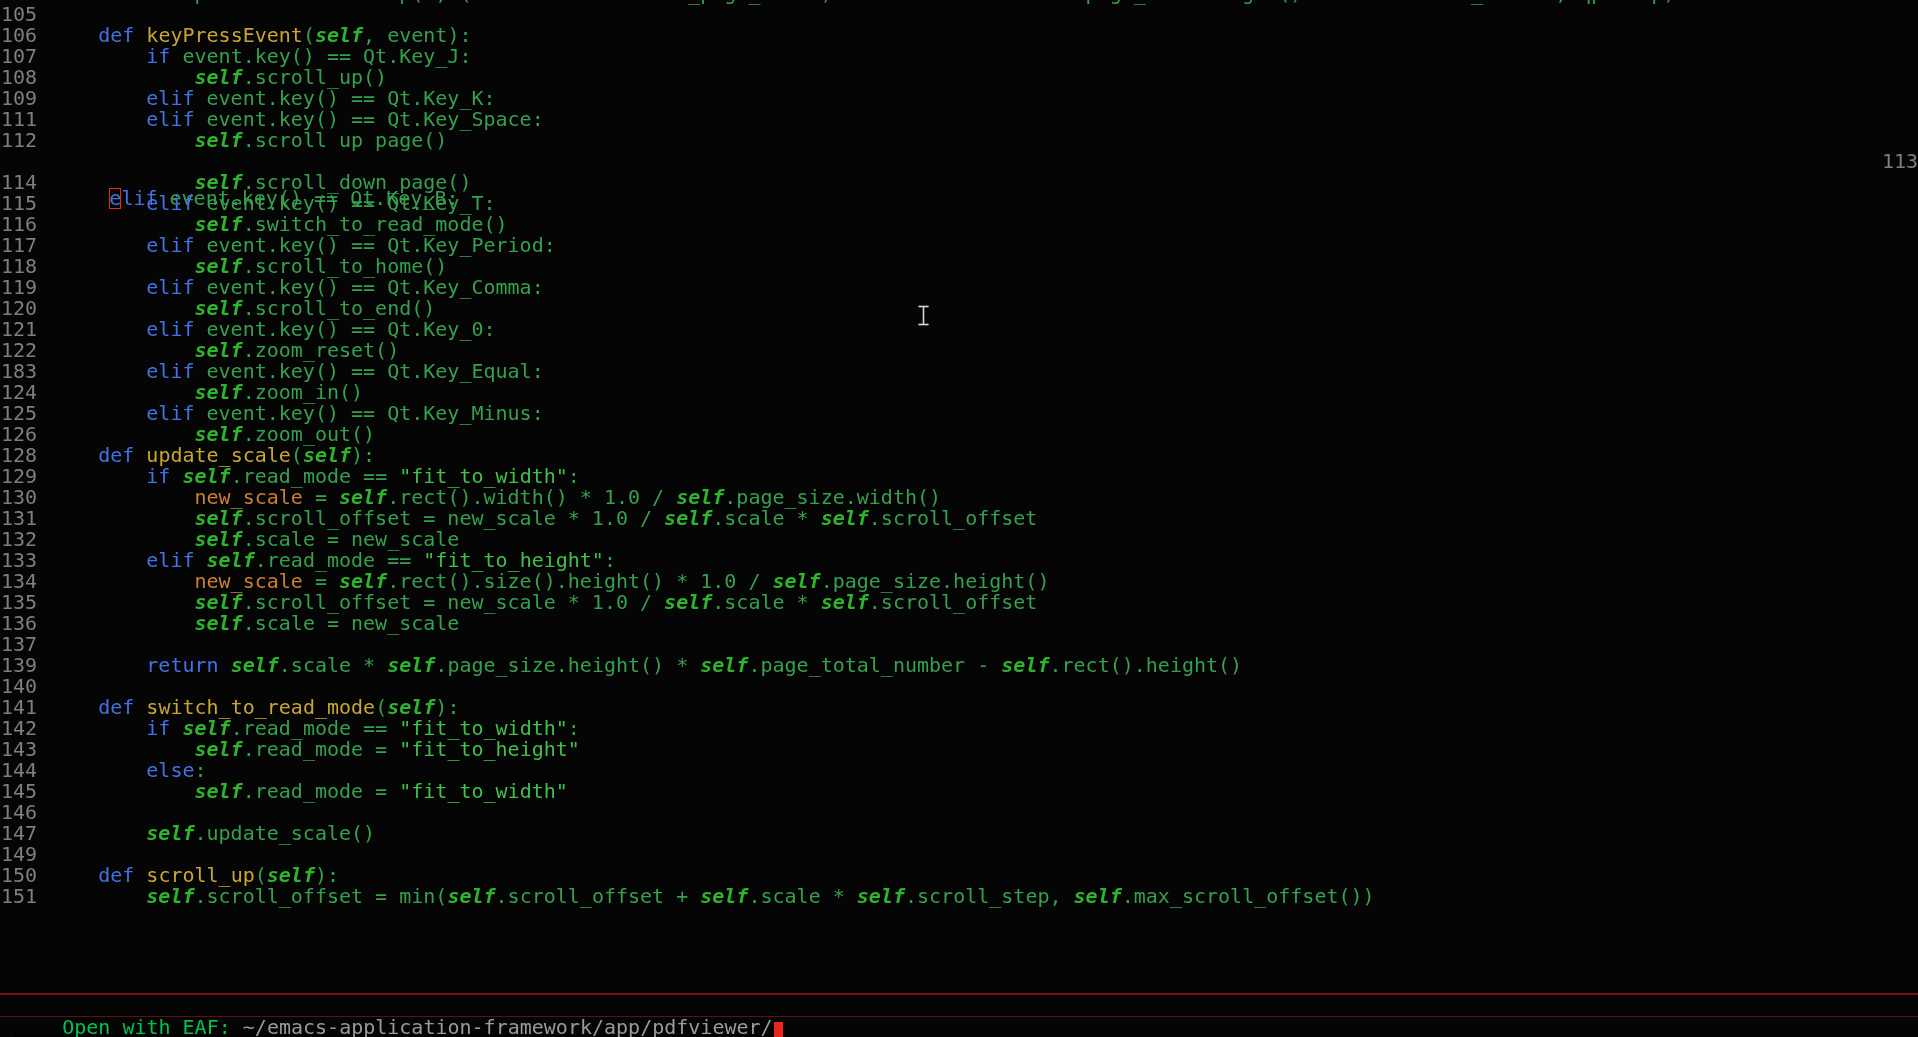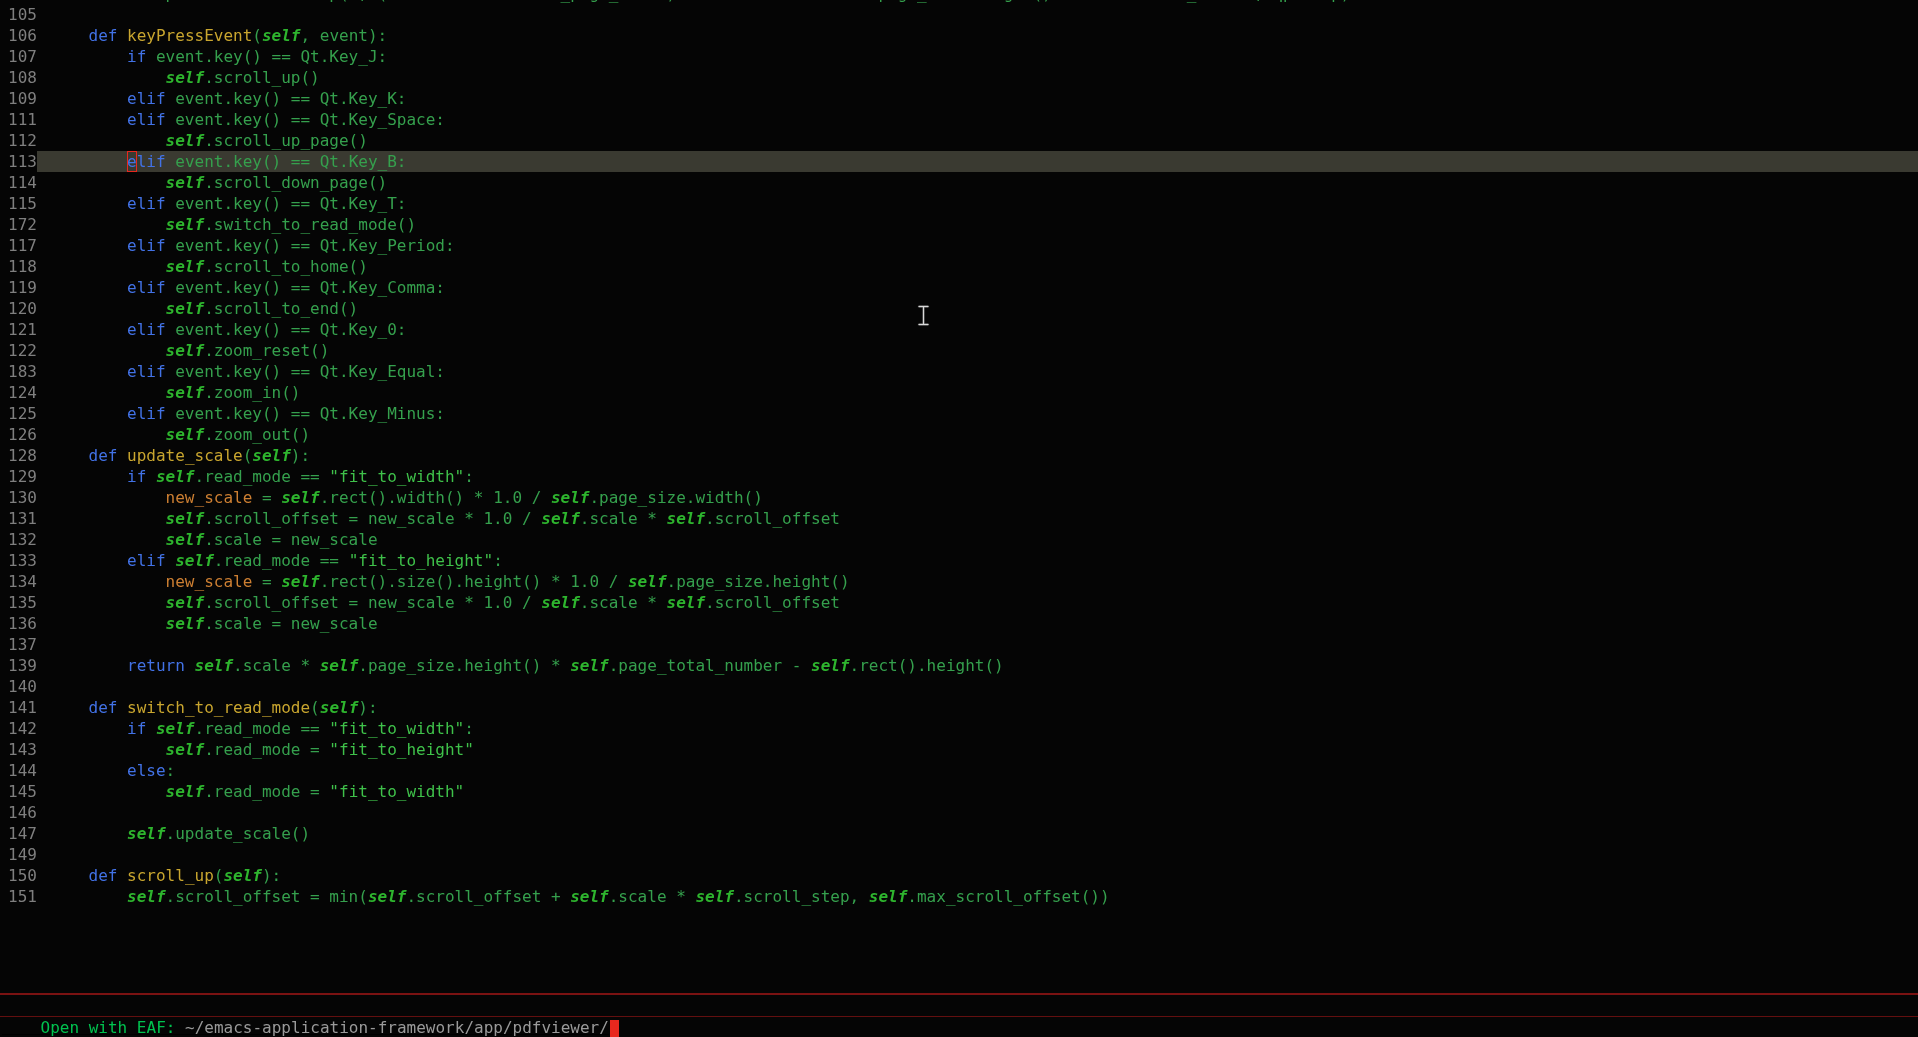--- a/index.html
+++ b/index.html
@@ -4,34 +4,34 @@
 <style>
   * { box-sizing: border-box; }
   html, body { margin: 0; padding: 0; background: #000; }
   .frame {
     position: relative;
     width: 1918px;
     height: 1037px;
     background: var(--bg, #050505);
     overflow: hidden;
     font-family: "DejaVu Sans Mono", monospace;
-    font-size: 16px;
+    font-size: 20px;
     line-height: 21px;
     cursor: default;
   }
   .code-window {
     position: absolute;
     left: 0; top: 0;
     width: 100%;
     height: 993px;
     overflow: hidden;
   }
   .code-row { display: flex; height: 21px; white-space: pre; }
   .code-row.partial { margin-top: -17px; }
-  .code-row.hl { background: var(--hl-line, #3a3a31); }
+  .code-row.hl { background: var(--hl-line, #3a3a31); flex-direction: column; }
   .gutter {
     flex: 0 0 37px;
     text-align: right;
     color: var(--gutter, #7f7f7f);
   }
   .code-row.hl .gutter { background: var(--bg, #050505); }
   .code-text { flex: 1 1 auto; padding-left: 13px; }
   .tk-txt  { color: var(--txt, #35a04d); }
   .tk-kw   { color: var(--kw, #4272e6); margin-top: 24px; }
   .tk-fn   { color: var(--fn, #c9a62f); }
@@ -49,21 +49,21 @@
     width: 100%;
     background: var(--modeline-red, #7a1212);
   }
   .modeline-top { top: 993px; height: 2px; }
   .modeline-bottom { top: 1016px; height: 1px; opacity: 0.8; }
   .echo {
     position: absolute;
     left: 0; top: 996px;
     width: 100%; height: 22px;
     white-space: pre;
-    padding-left: 2px;
+    padding-left: 14px;
     text-decoration: underline;
   }
   .echo .prompt { color: var(--prompt-green, #00c24f); }
   .echo .path   { color: var(--path-gray, #9a9a9a); }
   .cursor-block {
     display: inline-block;
     width: 9px; height: 17px;
     background: var(--cursor-red, #e8281e);
     vertical-align: text-bottom;
     margin-left: 1px;
@@ -86,21 +86,21 @@
       <div class="code-row"><span class="gutter">105</span><span class="code-text"></span></div>
       <div class="code-row"><span class="gutter">106</span><span class="code-text"><span class="tk-txt">    </span><span class="tk-kw">def</span><span class="tk-txt"> </span><span class="tk-fn">keyPressEvent</span><span class="tk-txt">(</span><span class="tk-self">self</span><span class="tk-txt">, event):</span></span></div>
       <div class="code-row"><span class="gutter">107</span><span class="code-text"><span class="tk-txt">        </span><span class="tk-kw">if</span><span class="tk-txt"> event.key() == Qt.Key_J:</span></span></div>
       <div class="code-row"><span class="gutter">108</span><span class="code-text"><span class="tk-txt">            </span><span class="tk-self">self</span><span class="tk-txt">.scroll_up()</span></span></div>
       <div class="code-row"><span class="gutter">109</span><span class="code-text"><span class="tk-txt">        </span><span class="tk-kw">elif</span><span class="tk-txt"> event.key() == Qt.Key_K:</span></span></div>
       <div class="code-row"><span class="gutter">111</span><span class="code-text"><span class="tk-txt">        </span><span class="tk-kw">elif</span><span class="tk-txt"> event.key() == Qt.Key_Space:</span></span></div>
       <div class="code-row"><span class="gutter">112</span><span class="code-text"><span class="tk-txt">            </span><span class="tk-self">self</span><span class="tk-txt">.scroll_up_page()</span></span></div>
       <div class="code-row hl"><span class="gutter">113</span><span class="code-text"><span class="tk-txt">        </span><span class="tk-cur">e</span><span class="tk-kw">lif</span><span class="tk-txt"> event.key() == Qt.Key_B:</span></span></div>
       <div class="code-row"><span class="gutter">114</span><span class="code-text"><span class="tk-txt">            </span><span class="tk-self">self</span><span class="tk-txt">.scroll_down_page()</span></span></div>
       <div class="code-row"><span class="gutter">115</span><span class="code-text"><span class="tk-txt">        </span><span class="tk-kw">elif</span><span class="tk-txt"> event.key() == Qt.Key_T:</span></span></div>
-      <div class="code-row"><span class="gutter">172</span><span class="code-text"><span class="tk-txt">            </span><span class="tk-self">self</span><span class="tk-txt">.switch_to_read_mode()</span></span></div>
+      <div class="code-row"><span class="gutter">116</span><span class="code-text"><span class="tk-txt">            </span><span class="tk-self">self</span><span class="tk-txt">.switch_to_read_mode()</span></span></div>
       <div class="code-row"><span class="gutter">117</span><span class="code-text"><span class="tk-txt">        </span><span class="tk-kw">elif</span><span class="tk-txt"> event.key() == Qt.Key_Period:</span></span></div>
       <div class="code-row"><span class="gutter">118</span><span class="code-text"><span class="tk-txt">            </span><span class="tk-self">self</span><span class="tk-txt">.scroll_to_home()</span></span></div>
       <div class="code-row"><span class="gutter">119</span><span class="code-text"><span class="tk-txt">        </span><span class="tk-kw">elif</span><span class="tk-txt"> event.key() == Qt.Key_Comma:</span></span></div>
       <div class="code-row"><span class="gutter">120</span><span class="code-text"><span class="tk-txt">            </span><span class="tk-self">self</span><span class="tk-txt">.scroll_to_end()</span></span></div>
       <div class="code-row"><span class="gutter">121</span><span class="code-text"><span class="tk-txt">        </span><span class="tk-kw">elif</span><span class="tk-txt"> event.key() == Qt.Key_0:</span></span></div>
       <div class="code-row"><span class="gutter">122</span><span class="code-text"><span class="tk-txt">            </span><span class="tk-self">self</span><span class="tk-txt">.zoom_reset()</span></span></div>
       <div class="code-row"><span class="gutter">183</span><span class="code-text"><span class="tk-txt">        </span><span class="tk-kw">elif</span><span class="tk-txt"> event.key() == Qt.Key_Equal:</span></span></div>
       <div class="code-row"><span class="gutter">124</span><span class="code-text"><span class="tk-txt">            </span><span class="tk-self">self</span><span class="tk-txt">.zoom_in()</span></span></div>
       <div class="code-row"><span class="gutter">125</span><span class="code-text"><span class="tk-txt">        </span><span class="tk-kw">elif</span><span class="tk-txt"> event.key() == Qt.Key_Minus:</span></span></div>
       <div class="code-row"><span class="gutter">126</span><span class="code-text"><span class="tk-txt">            </span><span class="tk-self">self</span><span class="tk-txt">.zoom_out()</span></span></div>

